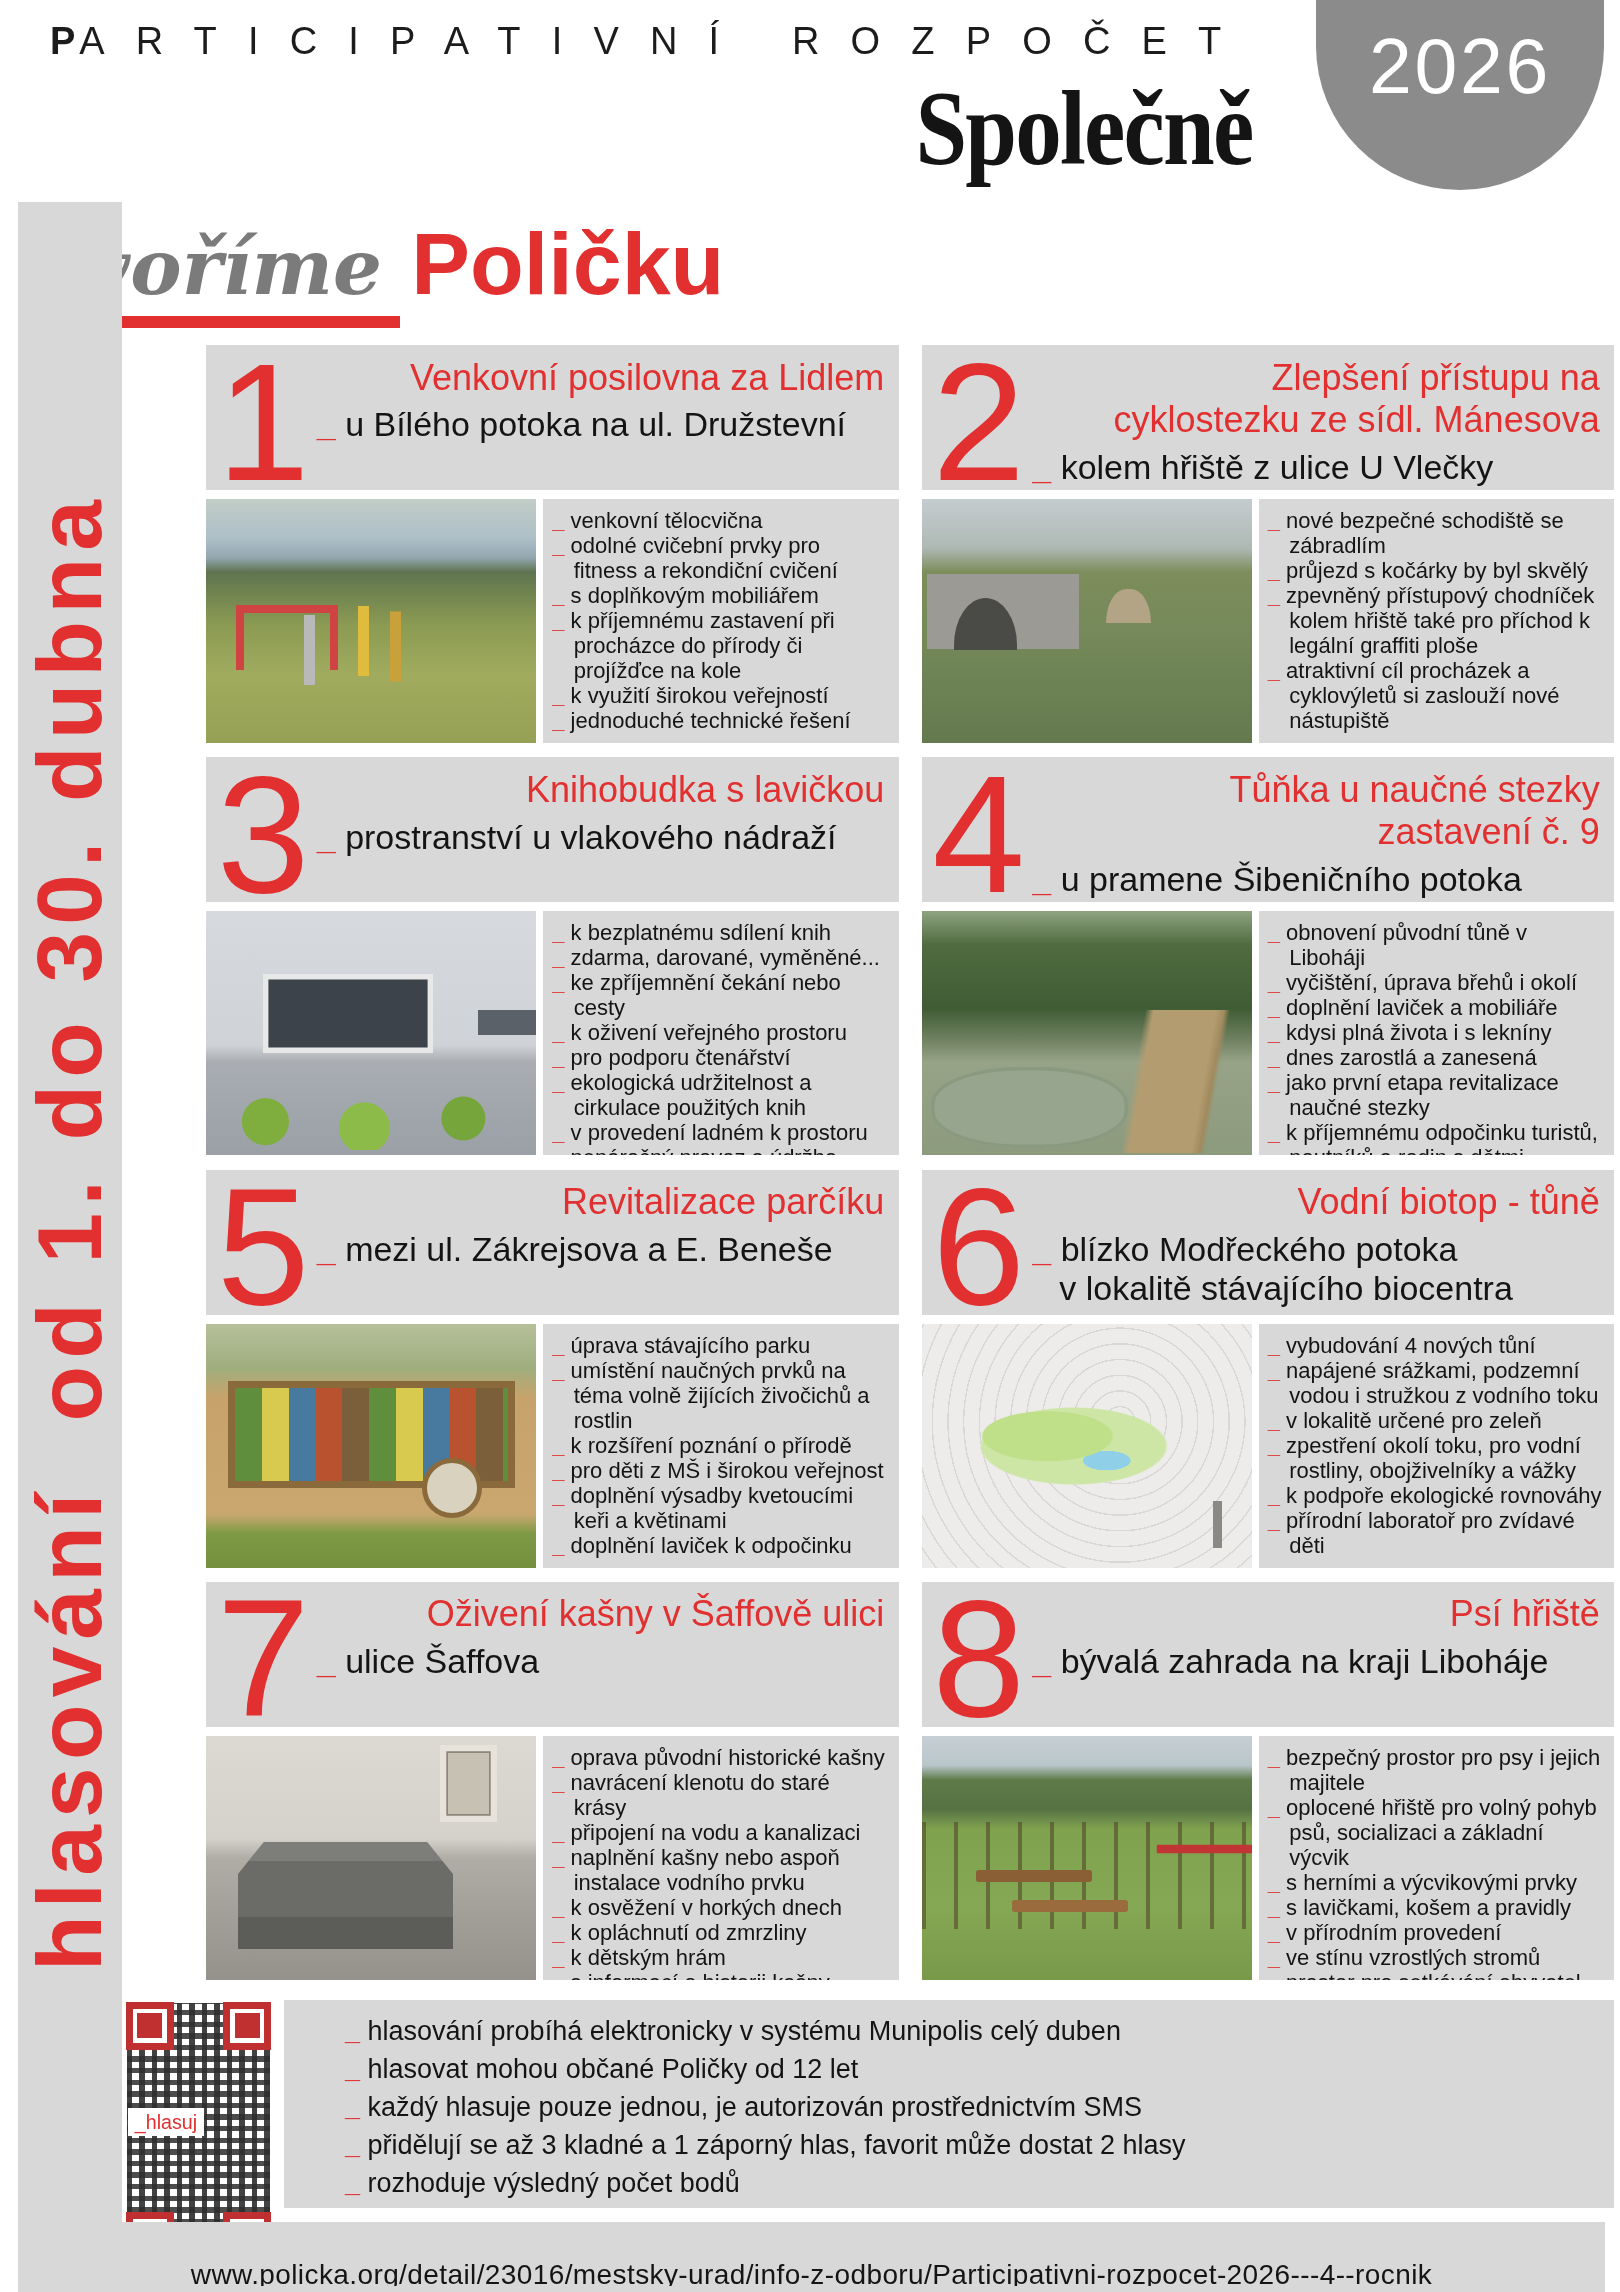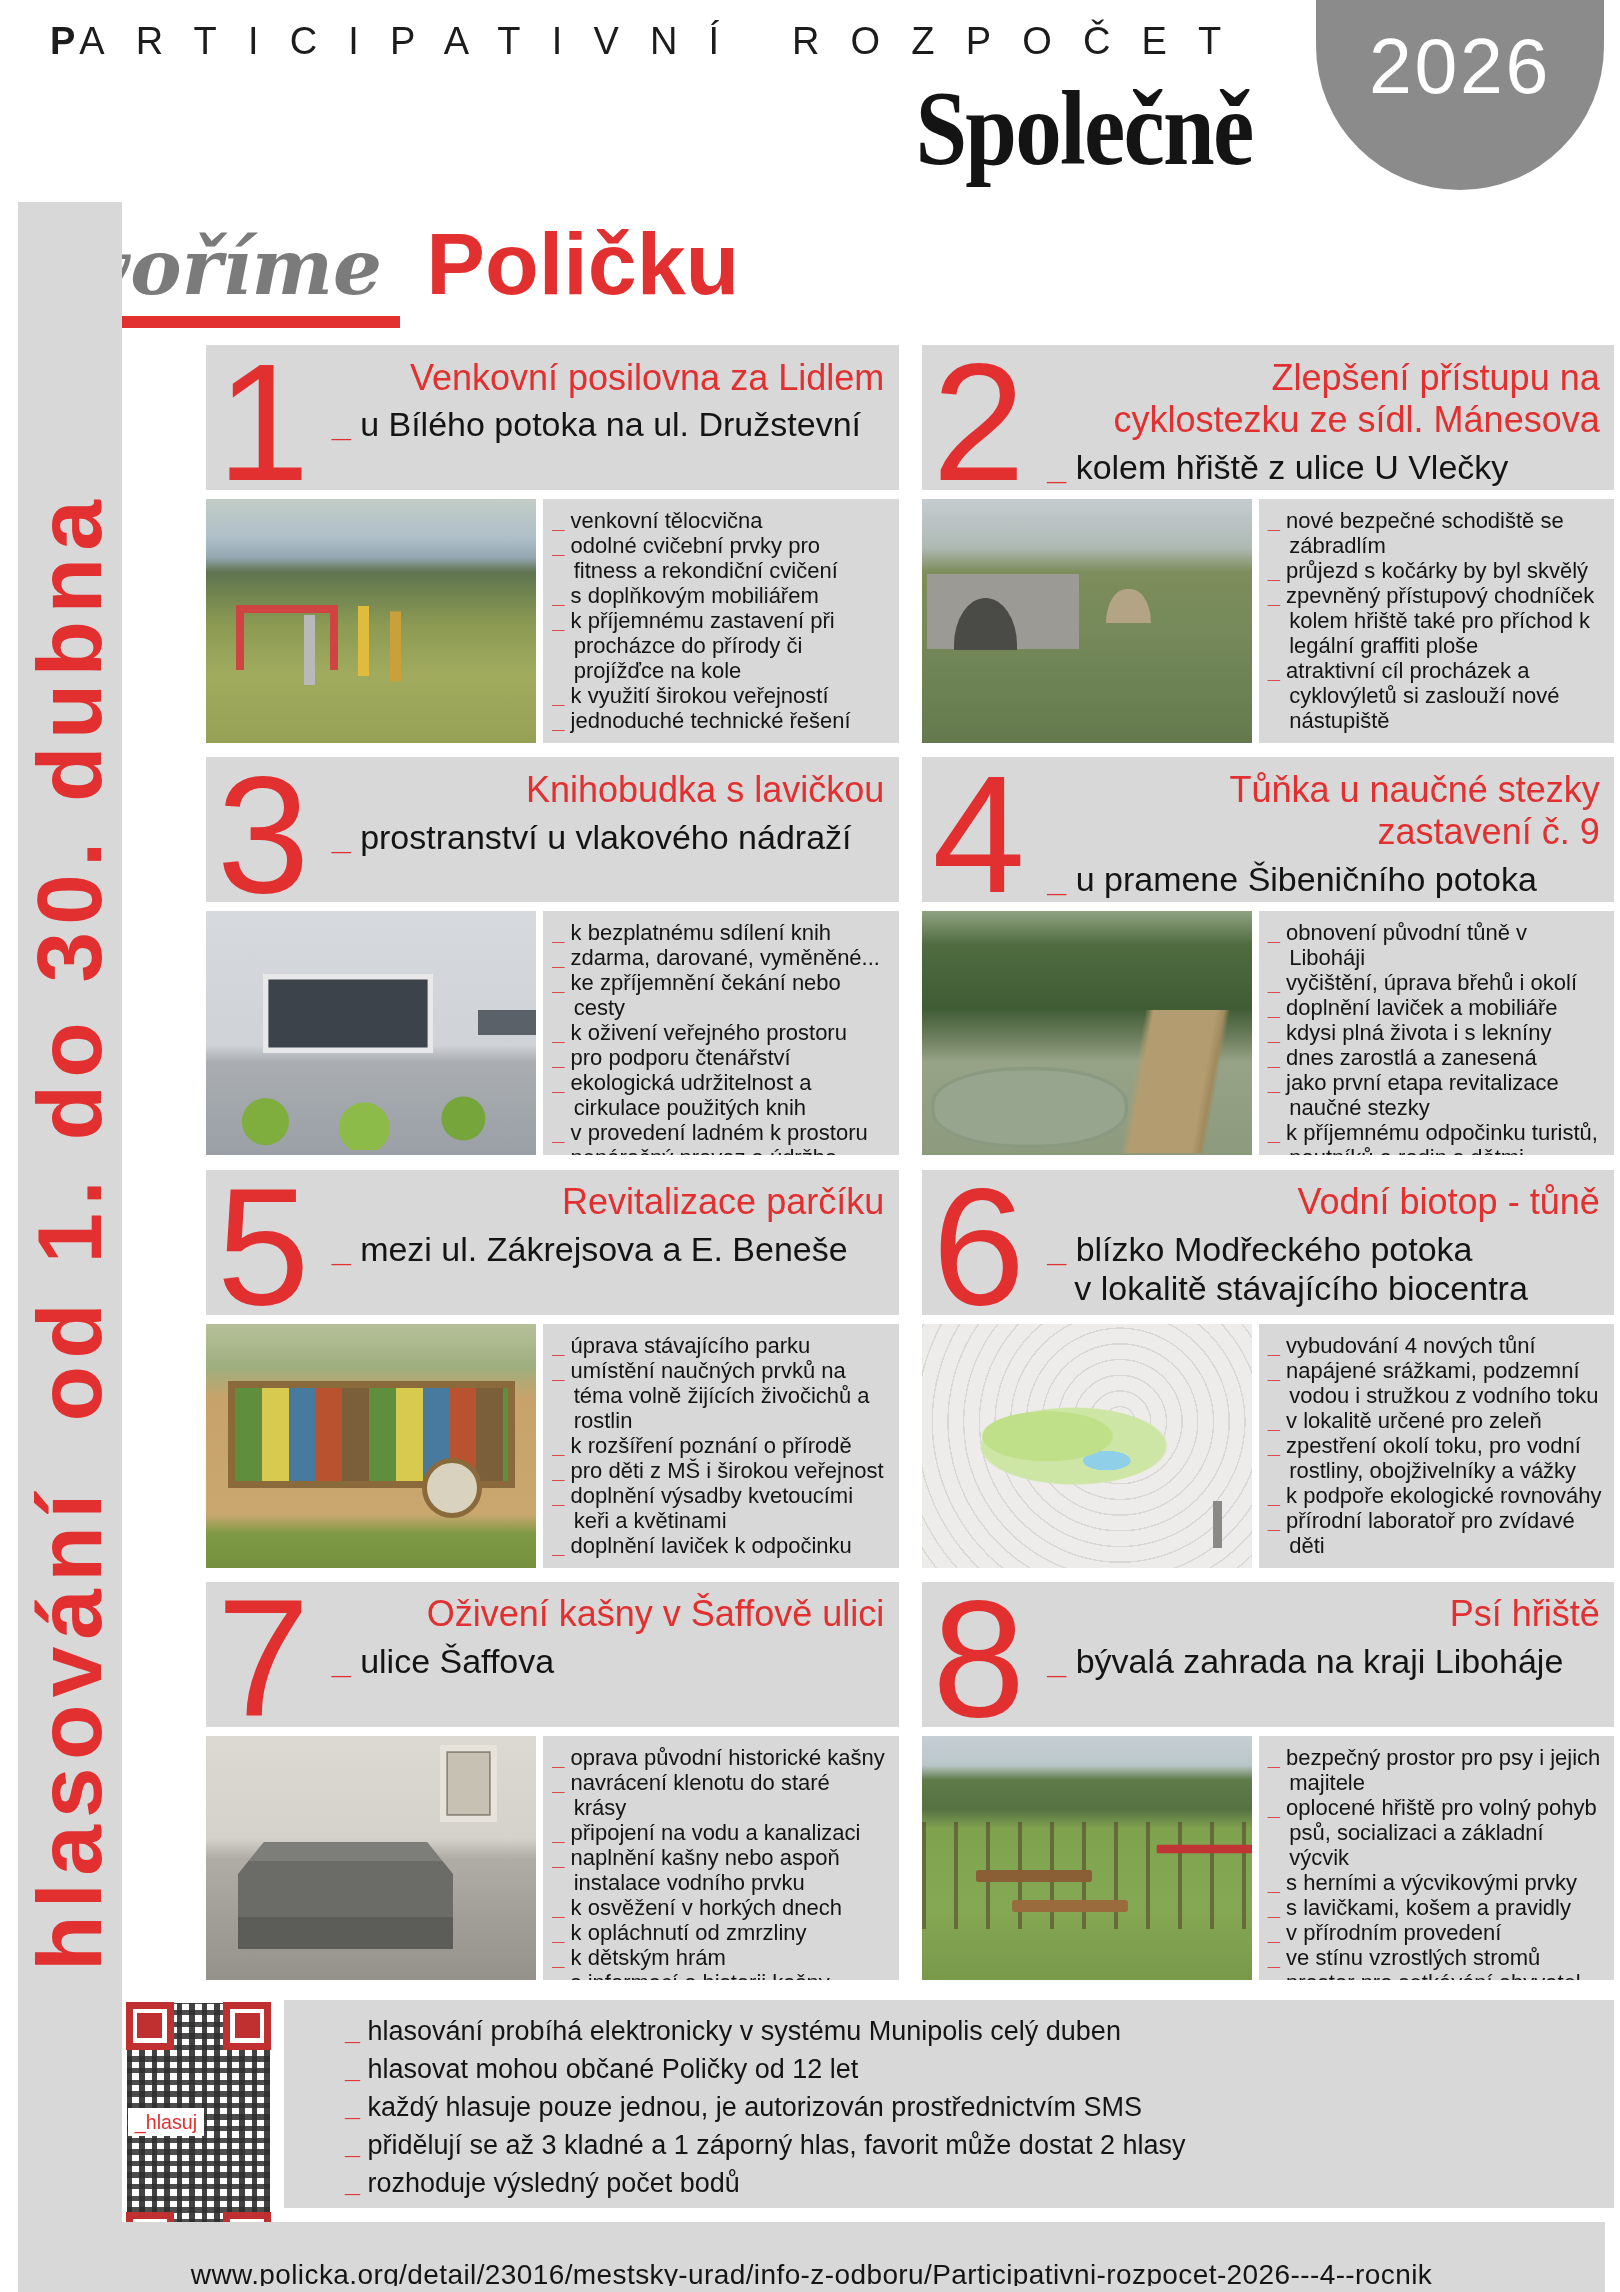--- a/index.html
+++ b/index.html
@@ -9,40 +9,40 @@
   
   .header{position:absolute;left:50px;top:19.7px;text-align:right;}
   .kicker{font-size:38px;letter-spacing:0.82em;color:#1c1c1c;white-space:nowrap;font-weight:300;}
   .kicker .first{font-weight:800;letter-spacing:0.1em;}
   .brand-serif{font-family:"Liberation Serif",serif;font-weight:700;font-size:93px;line-height:1;
                letter-spacing:-1.8px;margin-top:12.5px;transform:scaleY(1.14);transform-origin:left top;color:#141414;}
   .script-row{display:flex;align-items:baseline;margin-top:52px;}
   .script{font-family:"DejaVu Serif",serif;font-style:italic;font-weight:700;color:#7b7b7b;
           font-size:77px;position:relative;padding-right:5.4px;line-height:1;}
   .script::after{content:"";position:absolute;left:-3.6px;right:-12.5px;bottom:-21.5px;height:11.6px;background:var(--red);}
-  .city{color:var(--red);font-size:88px;font-weight:700;margin-left:39px;line-height:1;}
+  .city{color:var(--red);font-size:88px;font-weight:700;margin-left:24px;line-height:1;}
 
   .badge{position:absolute;top:0;right:16px;width:288px;height:190px;background:#8b8b8b;
          border-radius:0 0 144px 144px;display:flex;justify-content:center;}
   .badge-year{color:#fff;font-size:77px;font-weight:400;letter-spacing:2.7px;margin-top:21.5px;}
 
   
   .sidebar{position:absolute;left:18px;top:202px;width:104px;height:2060px;background:#d8d8d8;}
   .sidebar-text{position:absolute;left:50%;top:50%;transform:translate(-50%,-50%) rotate(-90deg);
                 color:var(--red);font-weight:700;font-size:91px;letter-spacing:7.2px;white-space:pre;}
 
   
   .content{position:absolute;left:206px;top:345px;width:1408px;display:grid;
            grid-template-columns:1fr 1fr;column-gap:23px;row-gap:14.3px;}
   .cell{}
   .head{position:relative;background:#d8d8d8;height:145px;display:flex;padding:0 14.3px 0 10.7px;}
   .num{color:var(--red);font-size:167px;line-height:0.88;margin-top:3.6px;flex:0 0 auto;margin-right:7.2px;}
   .head-text{flex:1;min-width:0;display:flex;flex-direction:column;padding-top:11.6px;}
   .title{color:var(--red);font-size:36px;line-height:1.18;text-align:right;white-space:nowrap;}
-  .subtitle{color:#141414;font-size:34px;line-height:1.15;margin-top:6.3px;margin-left:15px;}
+  .subtitle{color:#141414;font-size:34px;line-height:1.15;margin-top:6.3px;}
   .subtitle .cont{padding-left:27px;}
   .dash{color:var(--red);font-weight:700;}
 
   .body{display:flex;gap:7.2px;margin-top:9px;height:244px;}
   .photo{width:330px;height:244px;flex:0 0 auto;position:relative;overflow:hidden;}
   ul.bullets{list-style:none;margin:0;flex:1;background:#d8d8d8;padding:9px 10.7px 7.2px 9px;
              font-size:22px;line-height:25px;color:#141414;overflow:hidden;}
   li.bullet{padding-left:21.5px;text-indent:-21.5px;}
 
   

